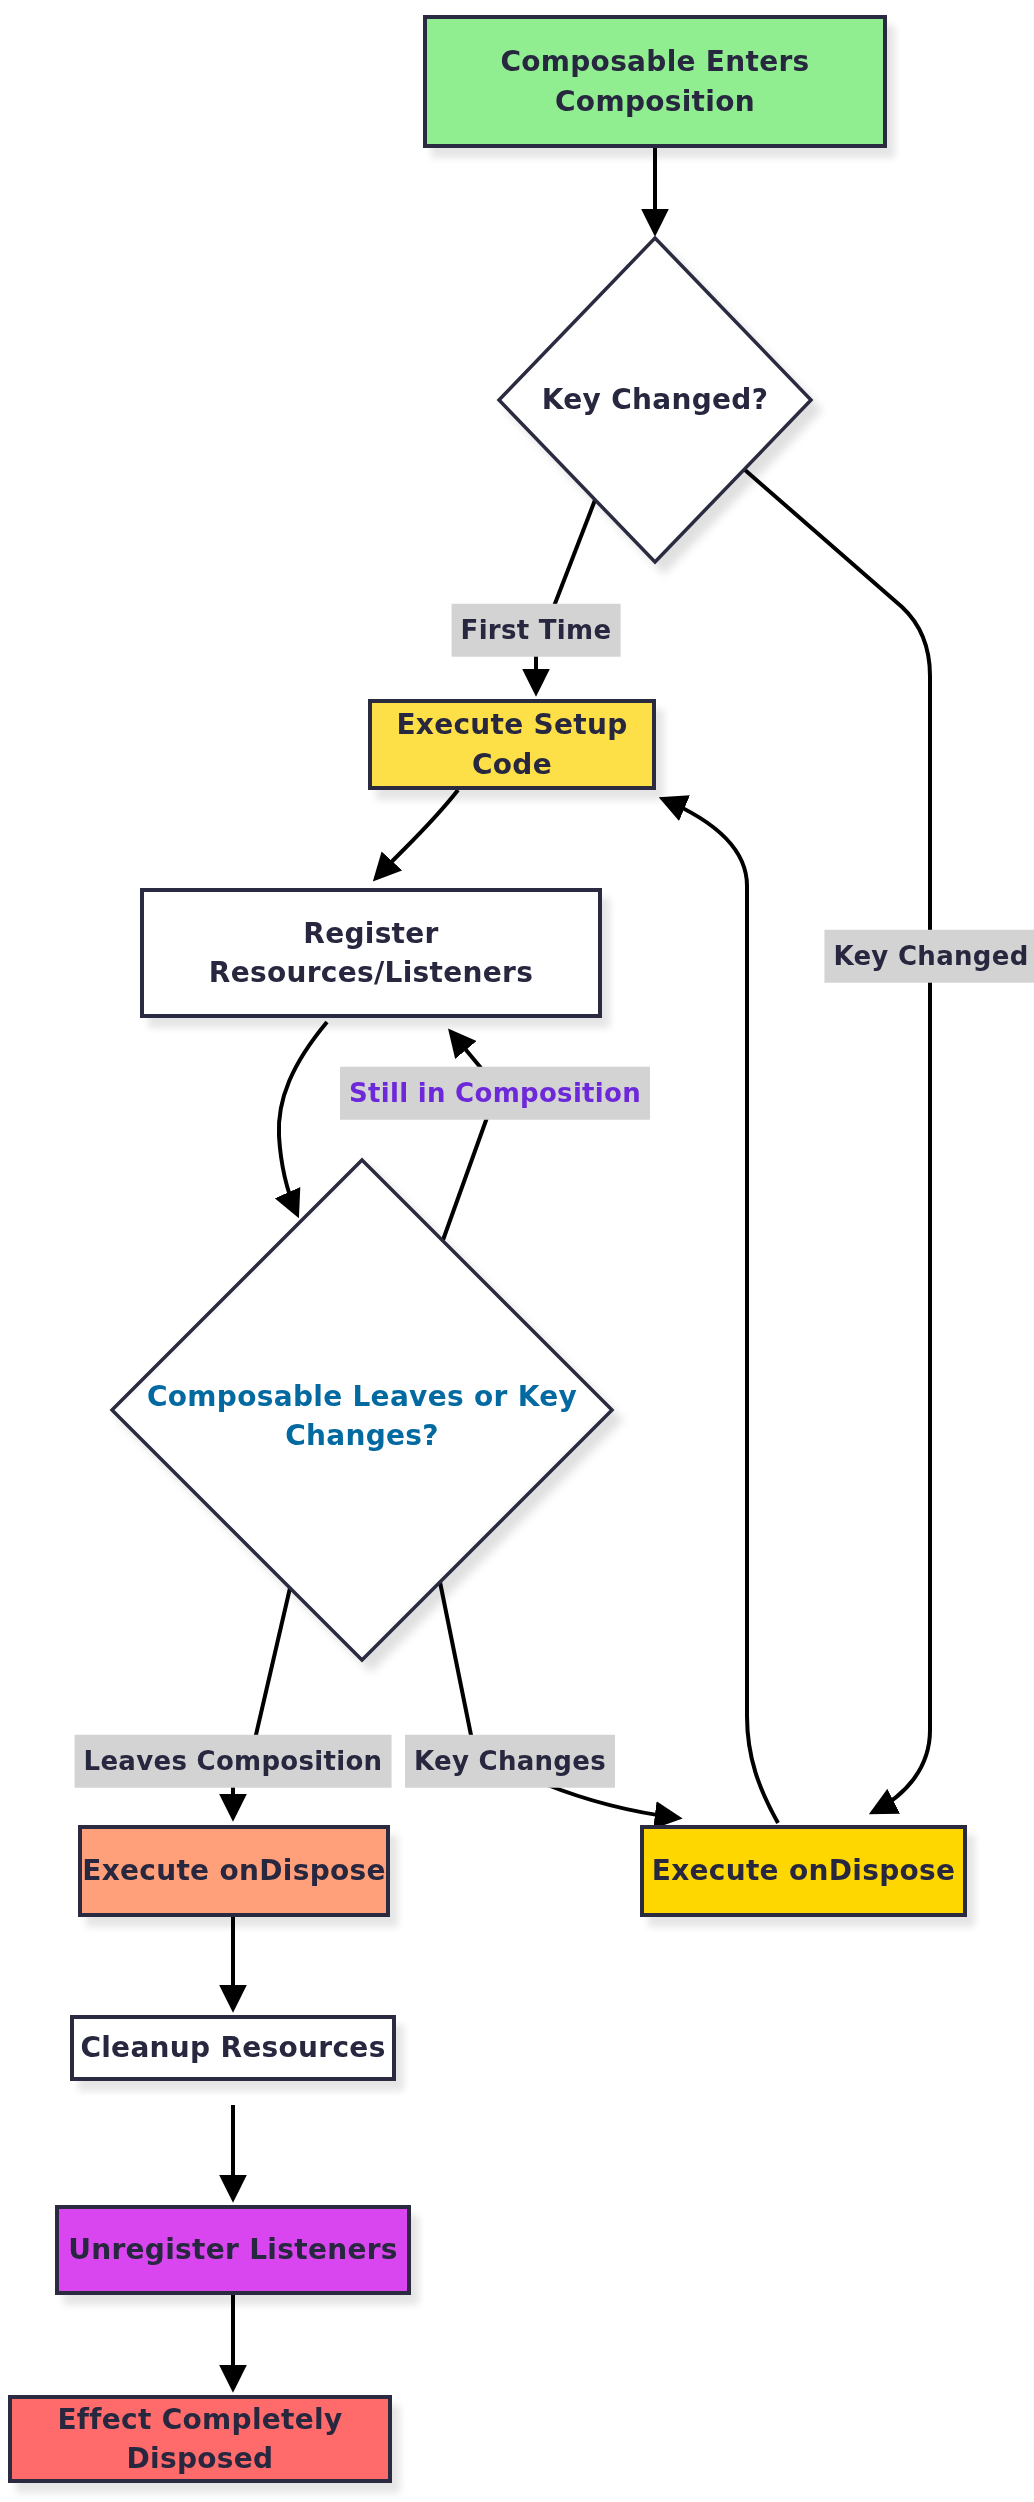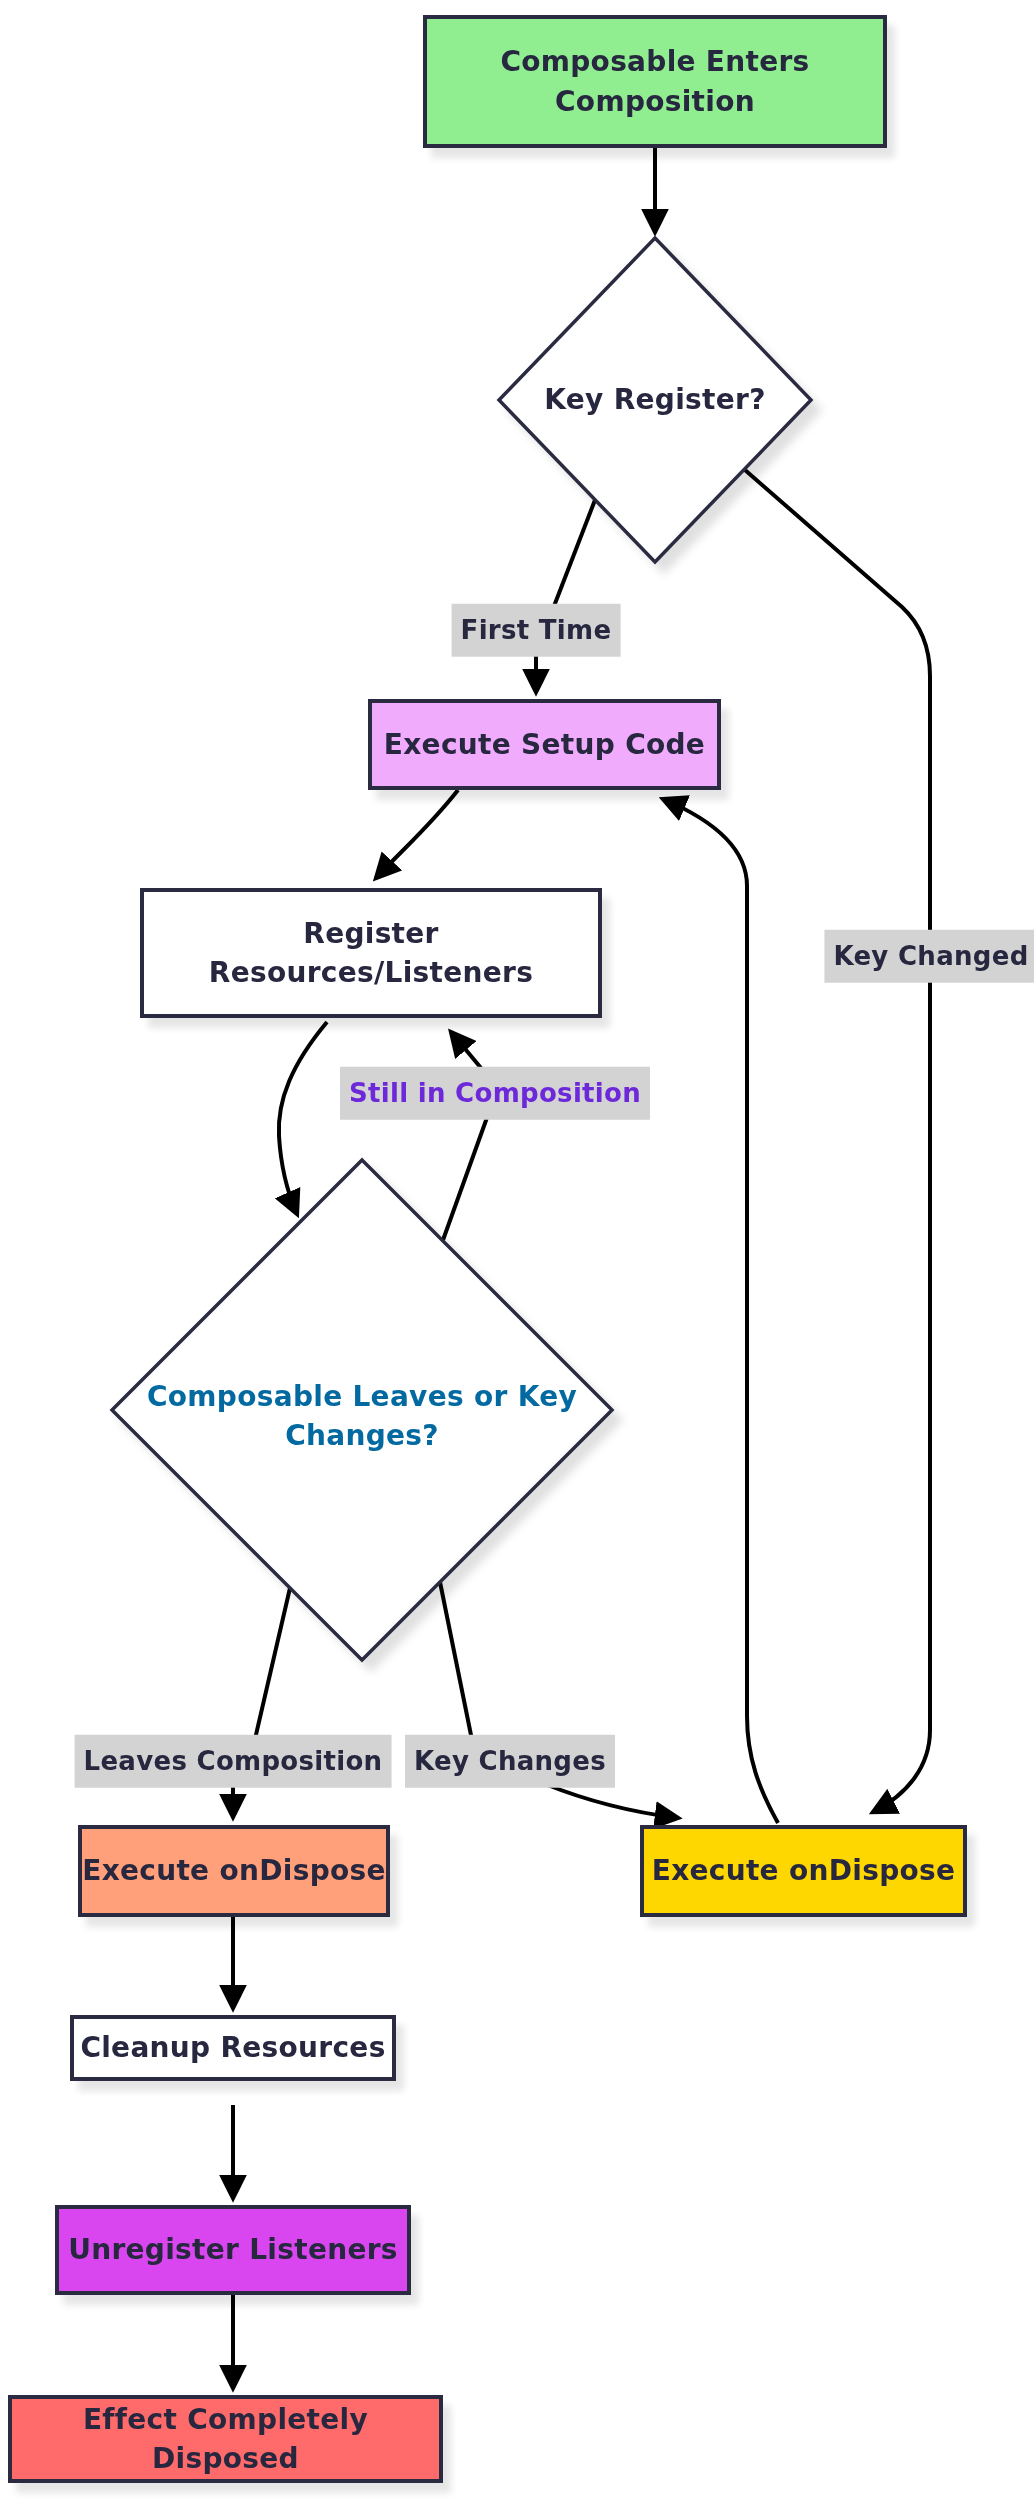--- a/index.html
+++ b/index.html
@@ -61,21 +61,21 @@
     <path class="edge" d="M233,2295 L233,2388" marker-end="url(#arrowhead)" style="stroke: rgb(0, 0, 0);"></path>
 
     <polygon class="dshape" points="655,238 811,400 655,562 499,400" filter="url(#ds)" style="fill: rgb(255, 255, 255); stroke: rgb(42, 42, 64);"></polygon>
     <polygon class="dshape" points="362,1160 612,1410 362,1660 112,1410" filter="url(#ds)" style="fill: rgb(255, 255, 255); stroke: rgb(42, 42, 64);"></polygon>
   </svg>
 
   <div class="node" style="left: 423px; top: 15px; width: 464px; height: 133px; background-color: rgb(144, 238, 144); border-color: rgb(42, 42, 64); color: rgb(39, 39, 63);">
     <span class="w400">Composable Enters Composition</span>
   </div>
 
-  <div class="node" style="left: 368px; top: 699px; width: 353px; height: 91px; background-color: #f0abfc; border-color: rgb(42, 42, 64); color: rgb(39, 39, 63);">
+  <div class="node" style="left: 368px; top: 699px; width: 288px; height: 91px; background-color: #fde047; border-color: rgb(42, 42, 64); color: rgb(39, 39, 63);">
     <span>Execute Setup Code</span>
   </div>
 
   <div class="node" style="left: 140px; top: 888px; width: 462px; height: 130px; background-color: rgb(255, 255, 255); border-color: rgb(42, 42, 64); color: rgb(39, 39, 63);">
     <span class="w330">Register Resources/Listeners</span>
   </div>
 
   <div class="node" style="left: 78px; top: 1825px; width: 312px; height: 92px; background-color: rgb(255, 160, 122); border-color: rgb(42, 42, 64); color: rgb(39, 39, 63);">
     <span>Execute onDispose</span>
   </div>
@@ -85,25 +85,25 @@
   </div>
 
   <div class="node" style="left: 70px; top: 2015px; width: 326px; height: 66px; background-color: rgb(255, 255, 255); border-color: rgb(42, 42, 64); color: rgb(39, 39, 63);">
     <span>Cleanup Resources</span>
   </div>
 
   <div class="node" style="left: 55px; top: 2205px; width: 356px; height: 90px; background-color: #d946ef; border-color: rgb(42, 42, 64); color: rgb(39, 39, 63);">
     <span>Unregister Listeners</span>
   </div>
 
-  <div class="node" style="left: 8px; top: 2395px; width: 435px; height: 88px; background-color: rgb(255, 107, 107); border-color: rgb(42, 42, 64); color: rgb(39, 39, 63);">
+  <div class="node" style="left: 8px; top: 2395px; width: 384px; height: 88px; background-color: rgb(255, 107, 107); border-color: rgb(42, 42, 64); color: rgb(39, 39, 63);">
     <span>Effect Completely Disposed</span>
   </div>
 
-  <div class="dlabel" style="left: 655px; top: 400px; color: rgb(39, 39, 63);">Key Register?</div>
+  <div class="dlabel" style="left: 655px; top: 400px; color: rgb(39, 39, 63);">Key Changed?</div>
   <div class="dlabel w440" style="left: 362px; top: 1416px; color: #0369a1;">Composable Leaves or Key Changes?</div>
 
   <div class="elabel" style="left: 536px; top: 630px; background-color: rgb(211, 211, 211); color: rgb(39, 39, 63);">First Time</div>
   <div class="elabel" style="left: 495px; top: 1093px; background-color: rgb(211, 211, 211); color: #6d28d9;">Still in Composition</div>
   <div class="elabel" style="left: 233px; top: 1761px; background-color: rgb(211, 211, 211); color: rgb(39, 39, 63);">Leaves Composition</div>
   <div class="elabel" style="left: 510px; top: 1761px; background-color: rgb(211, 211, 211); color: rgb(39, 39, 63);">Key Changes</div>
   <div class="elabel" style="left: 931px; top: 956px; background-color: rgb(211, 211, 211); color: rgb(39, 39, 63);">Key Changed</div>
 </div>
 
 </body></html>

